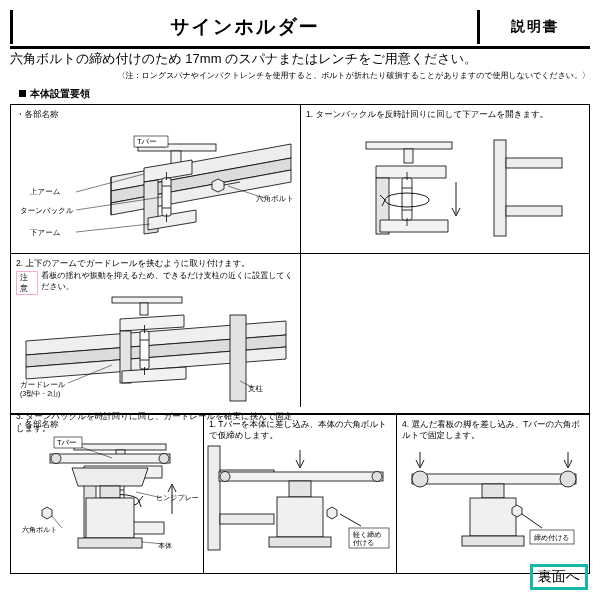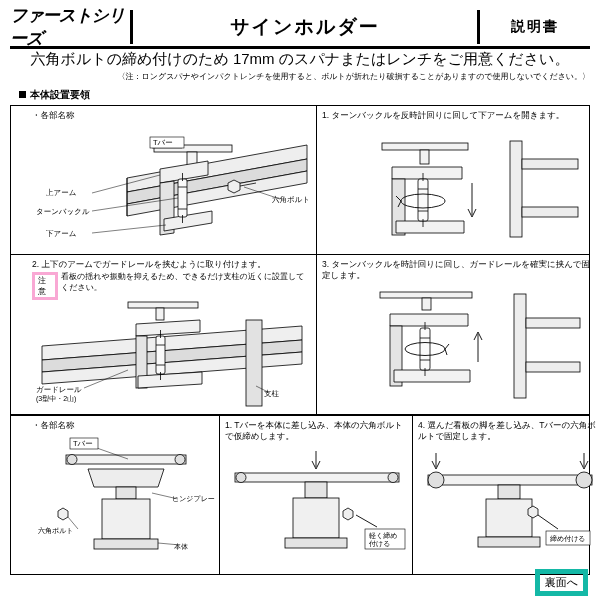--- a/index.html
+++ b/index.html
@@ -7,49 +7,48 @@
   .page{position:relative;width:600px;height:600px;box-sizing:border-box;padding:8px 10px 6px 10px;}
 
   
   .hdr{display:flex;align-items:stretch;border-bottom:3px solid #000;height:38px;}
   .hdr-logo{width:120px;display:flex;align-items:center;justify-content:center;font-weight:bold;font-size:17px;letter-spacing:-1px;font-style:italic;}
   .hdr-sep{width:3px;background:#000;margin:2px 0;}
   .hdr-title{flex:1;display:flex;align-items:center;justify-content:center;font-size:19px;font-weight:bold;letter-spacing:2px;}
   .hdr-right{width:110px;display:flex;align-items:center;justify-content:center;font-size:14px;font-weight:bold;letter-spacing:2px;}
 
   .subtitle{text-align:center;font-size:12px;font-weight:bold;margin:6px 0 4px 0;letter-spacing:0.5px;}
-  .note1{text-align:center;font-size:15px;margin:1px 0;}
+  .note1{text-align:left;font-size:13px;margin:1px 0;}
   .note2{text-align:right;font-size:8px;margin:2px 0 6px 0;}
 
   
   .secbar{font-size:10px;font-weight:bold;margin:2px 0 3px 0;padding-left:9px;}
   .secbar .sq{display:inline-block;width:7px;height:7px;background:#000;margin-right:4px;}
 
   
-  .row{display:flex;border:1px solid #000;box-sizing:border-box;padding-left:16px;}
+  .row{display:flex;border:1px solid #000;box-sizing:border-box;}
   .cell{position:relative;box-sizing:border-box;border-right:1px solid #000;padding:4px 5px;}
   .cell:last-child{border-right:none;}
   .cap{font-size:8.5px;line-height:1.35;margin:0 0 2px 0;}
-  .attn{display:inline-block;border:3px solid #f9a8d4;font-size:8px;padding:0 3px;margin-right:3px;vertical-align:middle;}
+  .attn{display:inline-block;border:1px solid #f9a8d4;font-size:8px;padding:0 3px;margin-right:3px;vertical-align:middle;}
   .attnrow{display:flex;align-items:flex-start;margin-top:2px;}
   .attnrow .txt{font-size:8px;line-height:1.35;}
 
   .figwrap{position:relative;width:100%;}
   svg{display:block;}
   .lbl{font-size:7.5px;}
 
-  .footer{position:absolute;right:12px;bottom:4px;border:5px solid #14b8a6;font-size:11px;padding:1px 5px;}
+  .footer{position:absolute;right:12px;bottom:10px;border:3px solid #14b8a6;font-size:14px;padding:1px 5px;}
 </style>
 </head>
 <body>
 
 <div class="page">
 
   <div class="hdr">
-    <div class="hdr-logo">ファーストシリーズ</div>
     <div class="hdr-sep"></div>
     <div class="hdr-title">サインホルダー</div>
     <div class="hdr-sep"></div>
     <div class="hdr-right">説明書</div>
   </div>
 
   <div class="note1">六角ボルトの締め付けのため 17mm のスパナまたはレンチをご用意ください。</div>
   <div class="note2">〈注：ロングスパナやインパクトレンチを使用すると、ボルトが折れたり破損することがありますので使用しないでください。〉</div>
 
   <div class="secbar">
@@ -144,21 +143,21 @@
           <g stroke="#000" stroke-width="0.8" fill="#ededed">
             <rect x="188" y="18" width="12" height="96"></rect>
             <rect x="200" y="36" width="56" height="10"></rect>
             <rect x="200" y="84" width="56" height="10"></rect>
           </g>
         </svg>
       </div>
     </div>
   </div>
 
-  <div class="row" style="height:160px;border-top:none;">
+  <div class="row" style="height:160px;border-top:none;flex-direction:column;">
 
     <div class="cell" style="width:290px;">
       <div class="cap">2. 上下のアームでガードレールを挟むように取り付けます。</div>
       <div class="attnrow">
         <span class="attn">注意</span>
         <span class="txt">看板の揺れや振動を抑えるため、できるだけ支柱の近くに設置してください。</span>
       </div>
       <div class="figwrap">
         <svg width="280" height="108" viewBox="0 0 280 108">
 

